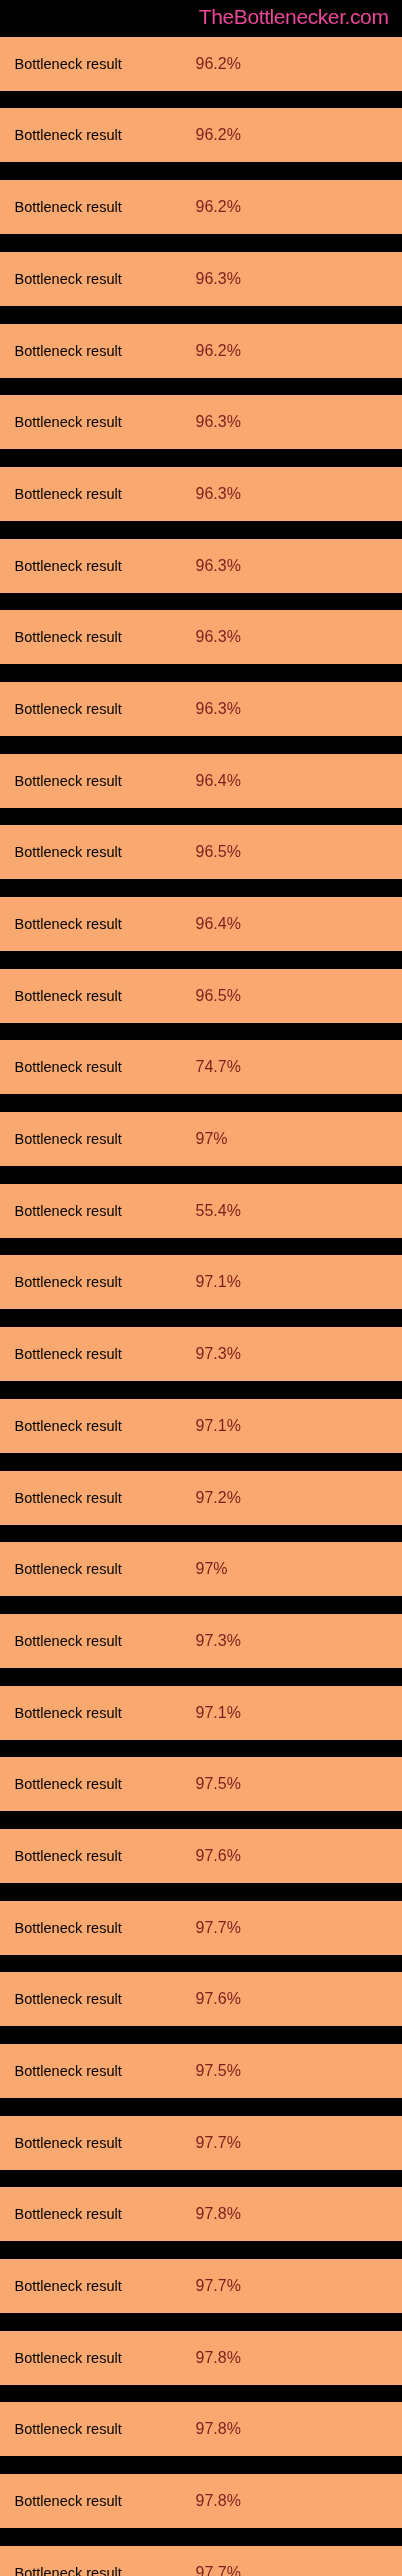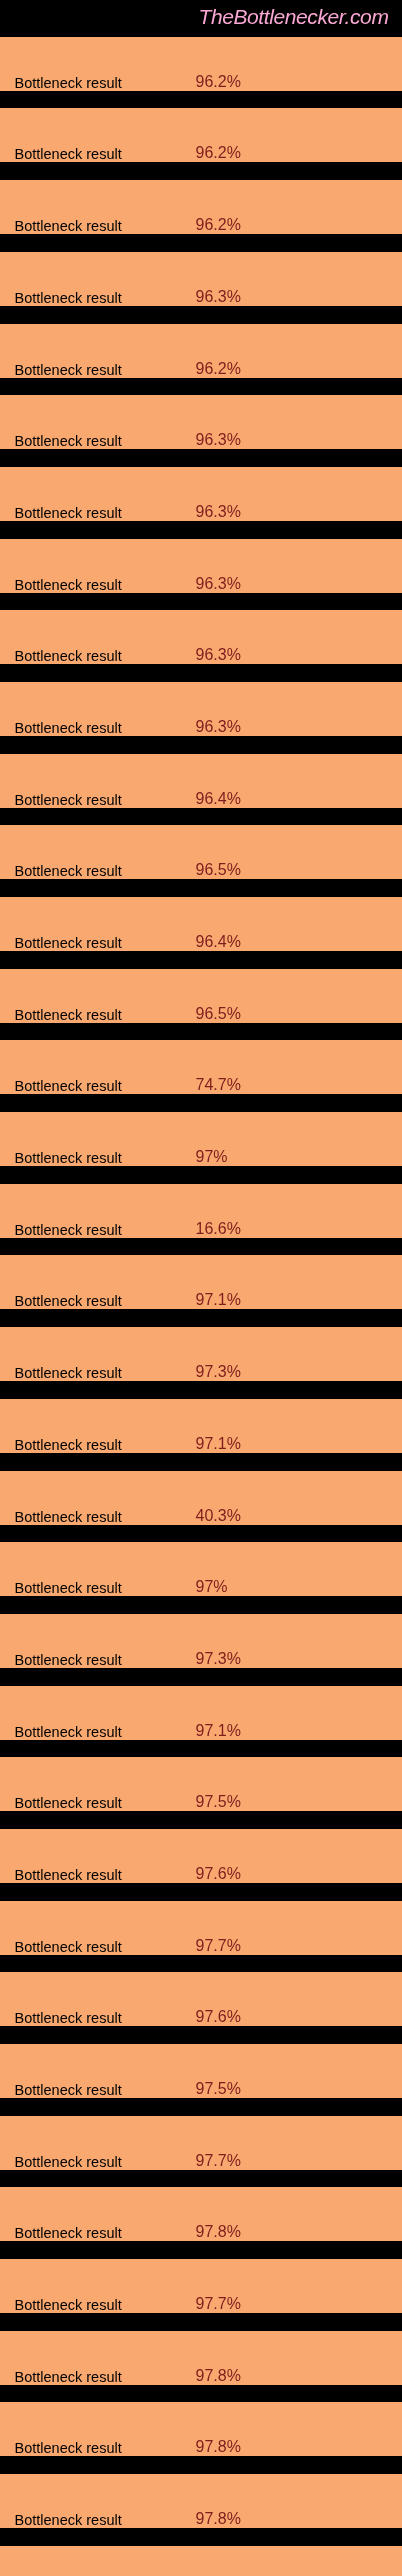--- a/index.html
+++ b/index.html
@@ -10,35 +10,34 @@
     body {
       background-color: #000000;
       font-family: Arial, Helvetica, sans-serif;
       width: 403px;
     }
     .header {
       text-align: right;
       padding: 4.8px 14.5px 8px 0;
     }
     .header-text {
-      color: #f9a8d4;
+      color: #ec4899;
       font-size: 21px;
       font-weight: 400;
       letter-spacing: -0.4px;
-      font-style: italic;
     }
     .rows-container {
       display: flex;
       flex-direction: column;
       gap: 17.7px;
       padding: 0 0 9.7px 0;
     }
     .result-row {
       display: flex;
-      align-items: flex-end;
+      align-items: center;
       background-color: #f9a970;
       height: 54px;
       padding: 0 14.5px;
     }
     .result-label {
       color: #000000;
       font-size: 14.5px;
       font-weight: 400;
       width: 181px;
       flex-shrink: 0;
@@ -117,37 +116,37 @@
     <div class="result-row">
       <span class="result-label">Bottleneck result</span>
       <span class="result-value">74.7%</span>
     </div>
     <div class="result-row">
       <span class="result-label">Bottleneck result</span>
       <span class="result-value">97%</span>
     </div>
     <div class="result-row">
       <span class="result-label">Bottleneck result</span>
-      <span class="result-value">16.6%</span>
+      <span class="result-value">55.4%</span>
     </div>
     <div class="result-row">
       <span class="result-label">Bottleneck result</span>
       <span class="result-value">97.1%</span>
     </div>
     <div class="result-row">
       <span class="result-label">Bottleneck result</span>
       <span class="result-value">97.3%</span>
     </div>
     <div class="result-row">
       <span class="result-label">Bottleneck result</span>
       <span class="result-value">97.1%</span>
     </div>
     <div class="result-row">
       <span class="result-label">Bottleneck result</span>
-      <span class="result-value">40.3%</span>
+      <span class="result-value">97.2%</span>
     </div>
     <div class="result-row">
       <span class="result-label">Bottleneck result</span>
       <span class="result-value">97%</span>
     </div>
     <div class="result-row">
       <span class="result-label">Bottleneck result</span>
       <span class="result-value">97.3%</span>
     </div>
     <div class="result-row">

